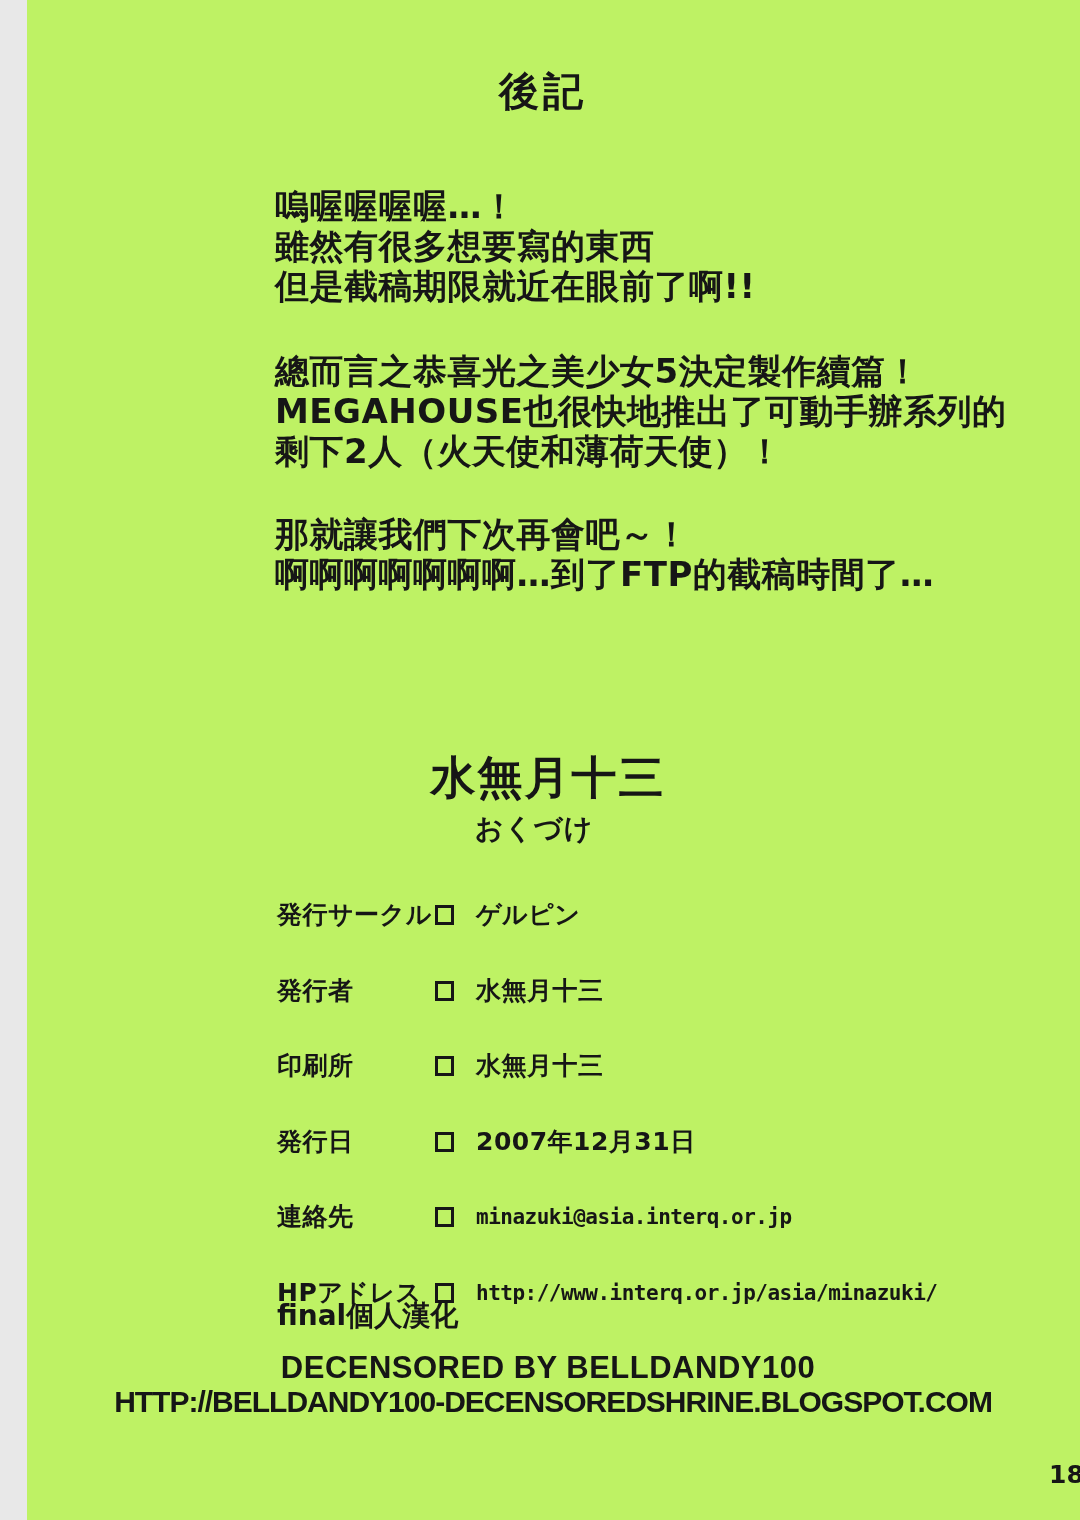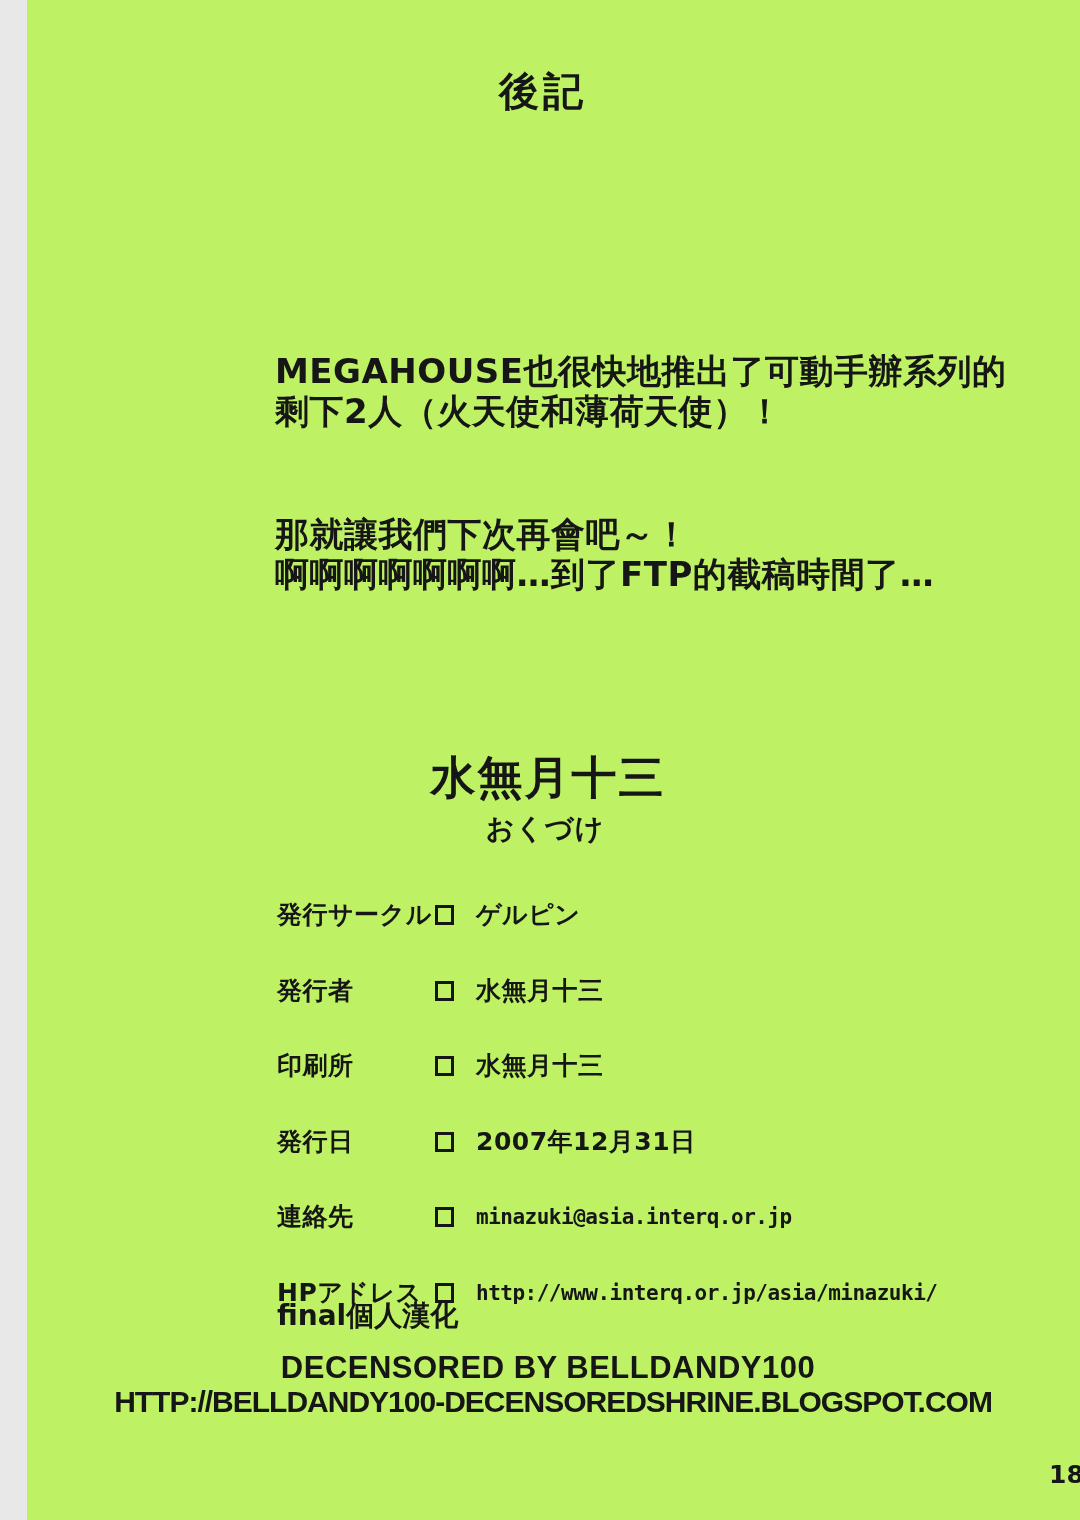--- a/index.html
+++ b/index.html
@@ -47,21 +47,21 @@
     top: 748px;
     left: 521px;
     transform: translateX(-50%);
     font-size: 45px;
     letter-spacing: 2px;
     white-space: nowrap;
   }
   .colophon-subtitle {
     position: absolute;
     top: 810px;
-    left: 518px;
+    left: 507px;
     transform: translateX(-50%);
     font-size: 28px;
     letter-spacing: 1px;
     white-space: nowrap;
   }
   .colophon-rows {
     position: absolute;
     left: 250px;
     top: 900px;
     width: 700px;
@@ -137,22 +137,28 @@
     font-weight: 700;
   }
 </style>
 </head>
 <body>
 
 <div class="page">
 
   <div class="doc-title">後記</div>
 
+  <div class="para para-1">
+    <div>嗚喔喔喔喔…！</div>
+    <div>雖然有很多想要寫的東西</div>
+    <div>但是截稿期限就近在眼前了啊!!</div>
+  </div>
 
   <div class="para para-2">
+    <div>總而言之恭喜光之美少女5決定製作續篇！</div>
     <div>MEGAHOUSE也很快地推出了可動手辦系列的</div>
     <div>剩下2人（火天使和薄荷天使）！</div>
   </div>
 
   <div class="para para-3">
     <div>那就讓我們下次再會吧～！</div>
     <div>啊啊啊啊啊啊啊…到了FTP的截稿時間了…</div>
   </div>
 
   <div class="colophon-title">水無月十三</div>

